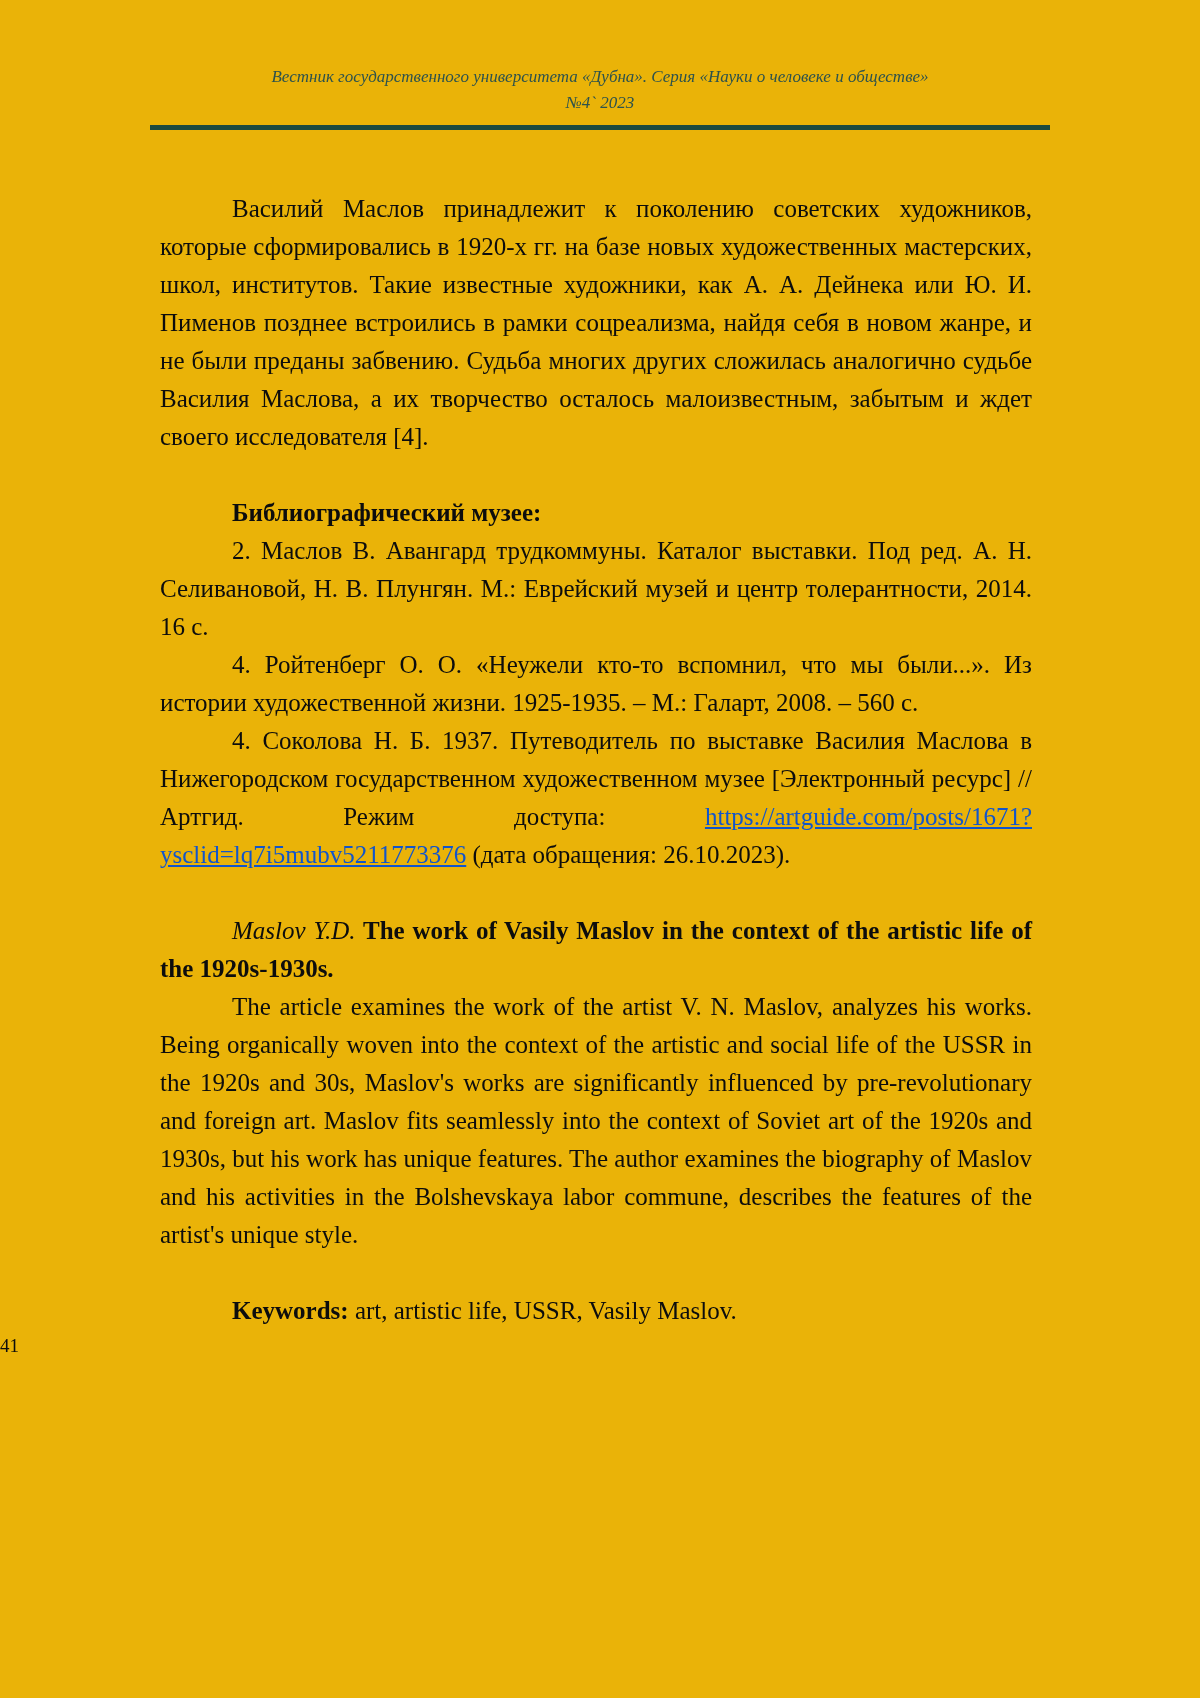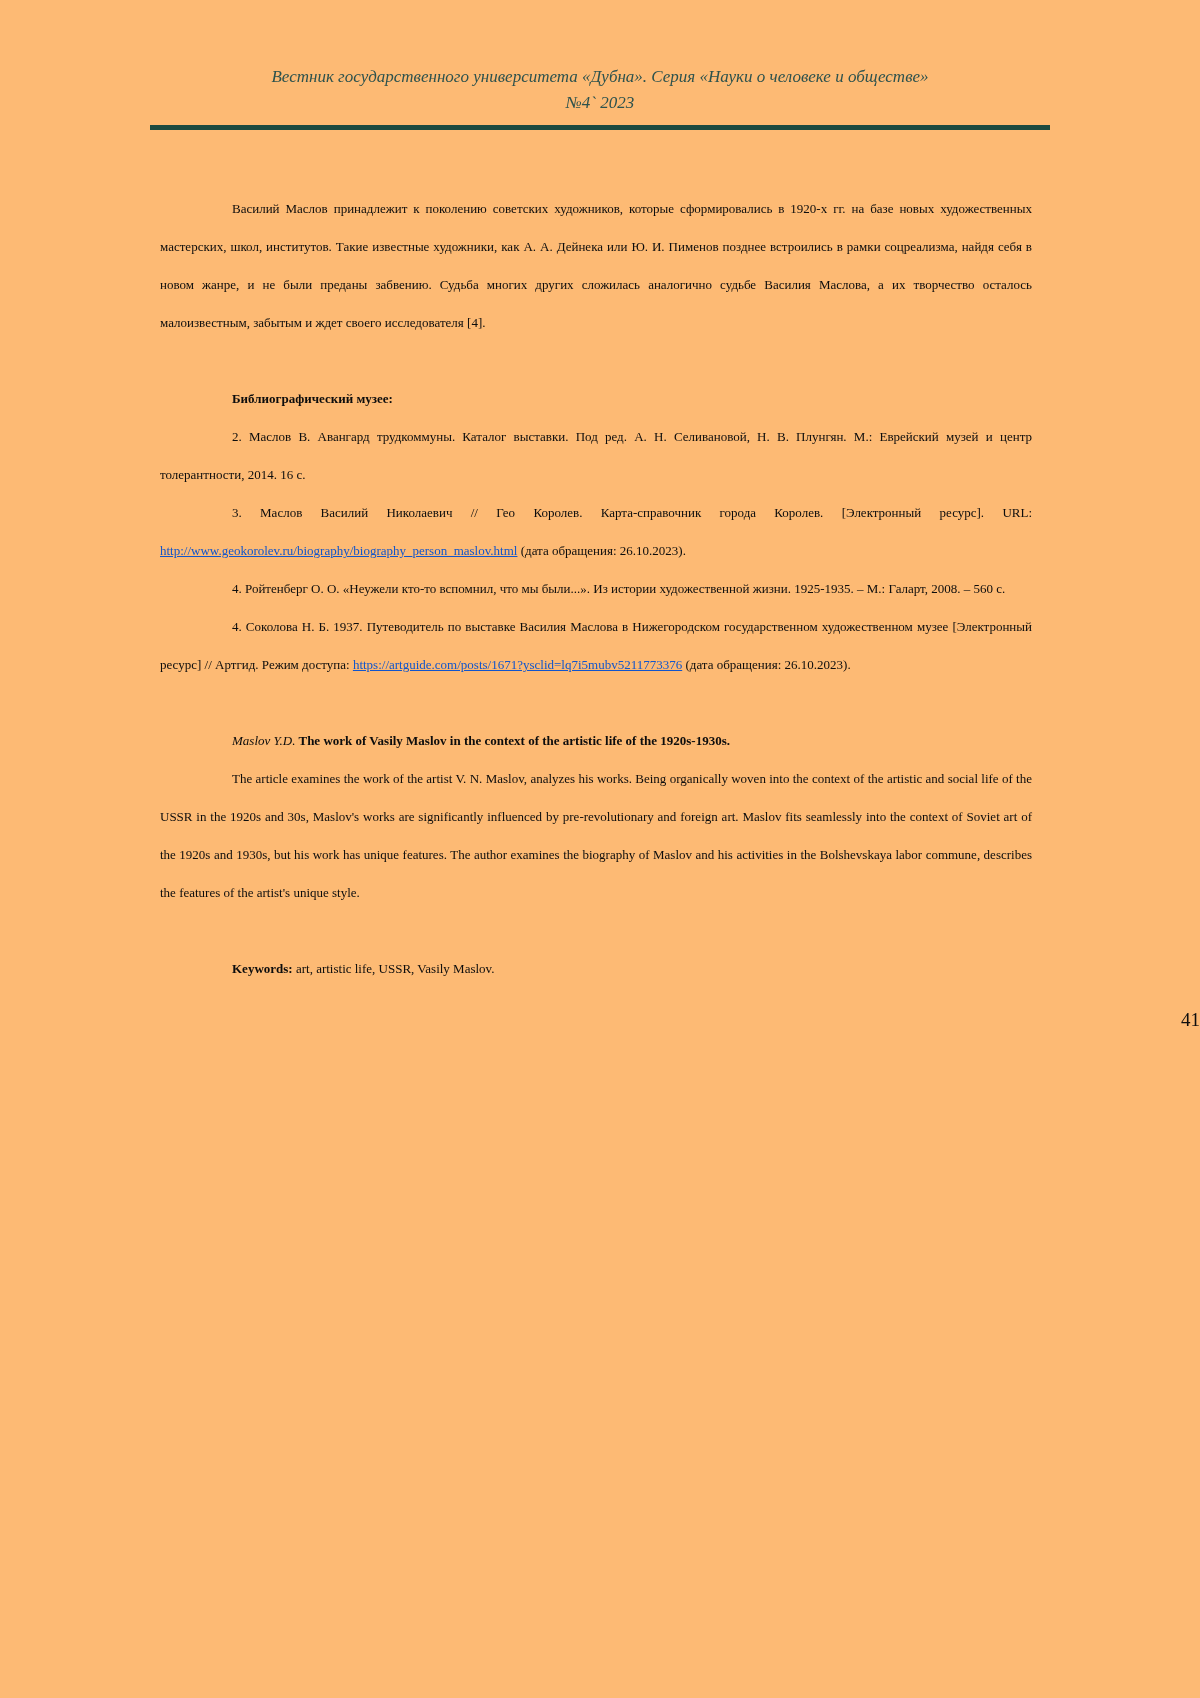--- a/index.html
+++ b/index.html
@@ -2,60 +2,60 @@
 <html><head>
 <meta charset="utf-8">
 <style>
   * { box-sizing: border-box; }
   html, body { margin: 0; padding: 0; background: #ffffff; }
   .page {
     position: relative;
     width: 1200px;
     height: 1698px;
     margin: 0 auto;
-    background: #fdba74;
+    background: #eab308;
     font-family: "Liberation Serif", "DejaVu Serif", serif;
     color: #0d0d0d;
     overflow: hidden;
   }
   .page-header {
     padding-top: 64px;
     text-align: center;
     font-style: italic;
     font-size: 17px;
     line-height: 26px;
     color: #2d524d;
   }
   .header-rule {
     height: 3px;
     margin: 9px 150px 0 150px;
     border-top: 4px solid #1c4a40;
     border-bottom: 1px solid #1c4a40;
   }
   .content {
     margin: 60px 168px 0 160px;
-    font-size: 13px;
+    font-size: 25px;
     line-height: 38px;
     text-align: justify;
   }
   .para {
     margin: 0;
     text-indent: 72px;
   }
   .gap-above { margin-top: 38px; }
   .bold { font-weight: bold; }
   .italic { font-style: italic; }
   a.link {
     color: #1155CC;
     text-decoration: underline;
     cursor: pointer;
   }
   .page-footer {
-    margin-top: 18px;
-    text-align: right;
+    margin-top: 2px;
+    text-align: left;
     font-size: 19px;
     line-height: 28px;
     color: #0d0d0d;
   }
 </style>
 </head>
 <body>
 
 <div class="page">
 
@@ -67,21 +67,20 @@
 
   <main class="content">
 
     <p class="para">Василий Маслов принадлежит к поколению советских художников, которые сформировались в 1920-х гг. на базе новых художественных мастерских, школ, институтов. Такие известные художники, как А. А. Дейнека или Ю. И. Пименов позднее встроились в рамки соцреализма, найдя себя в новом жанре, и не были преданы забвению. Судьба многих других сложилась аналогично судьбе Василия Маслова, а их творчество осталось малоизвестным, забытым и ждет своего исследователя [4].</p>
 
     <p class="para gap-above"><span class="bold">Библиографический музее:</span></p>
 
 
     <p class="para"><span>2. Маслов В. Авангард трудкоммуны. Каталог выставки. Под ред. А. Н. Селивановой, Н. В. Плунгян. М.: Еврейский музей и центр толерантности, 2014. 16 с.</span></p>
 
-    <p class="para"><span>3. Маслов Василий Николаевич // Гео Королев. Карта-справочник города Королев. [Электронный ресурс]. URL: </span><a class="link" href="#">http://www.geokorolev.ru/biography/biography_person_maslov.html</a><span> (дата обращения: 26.10.2023).</span></p>
 
     <p class="para"><span>4. Ройтенберг О. О. «Неужели кто-то вспомнил, что мы были...». Из истории художественной жизни. 1925-1935. – М.: Галарт, 2008. – 560 с.</span></p>
 
     <p class="para"><span>4. Соколова Н. Б. 1937. Путеводитель по выставке Василия Маслова в Нижегородском государственном художественном музее [Электронный ресурс] // Артгид. Режим доступа: </span><a class="link" href="#">https://artguide.com/posts/1671?ysclid=lq7i5mubv5211773376</a><span> (дата обращения: 26.10.2023).</span></p>
 
     <p class="para gap-above"><span class="italic">Maslov Y.D.</span><span class="bold"> The work of Vasily Maslov in the context of the artistic life of the 1920s-1930s.</span></p>
 
     <p class="para">The article examines the work of the artist V. N. Maslov, analyzes his works. Being organically woven into the context of the artistic and social life of the USSR in the 1920s and 30s, Maslov's works are significantly influenced by pre-revolutionary and foreign art. Maslov fits seamlessly into the context of Soviet art of the 1920s and 1930s, but his work has unique features. The author examines the biography of Maslov and his activities in the Bolshevskaya labor commune, describes the features of the artist's unique style.</p>
 
     <p class="para gap-above"><span class="bold">Keywords:</span><span> art, artistic life, USSR, Vasily Maslov.</span></p>

